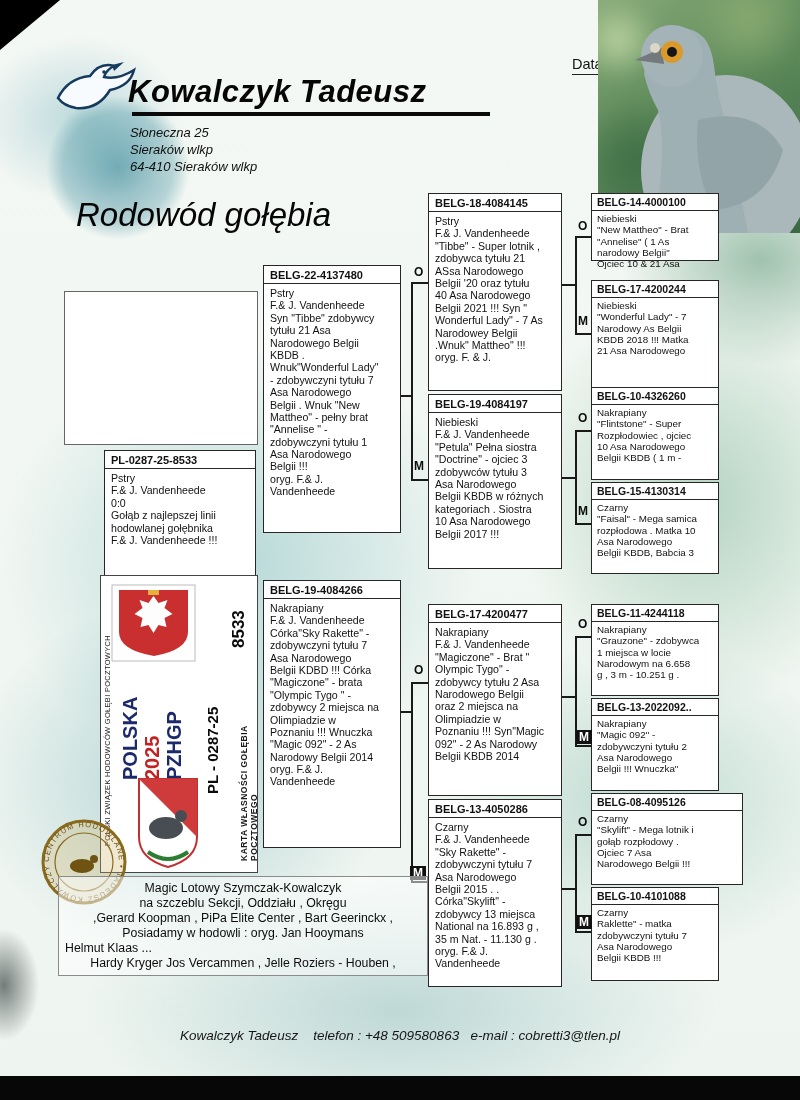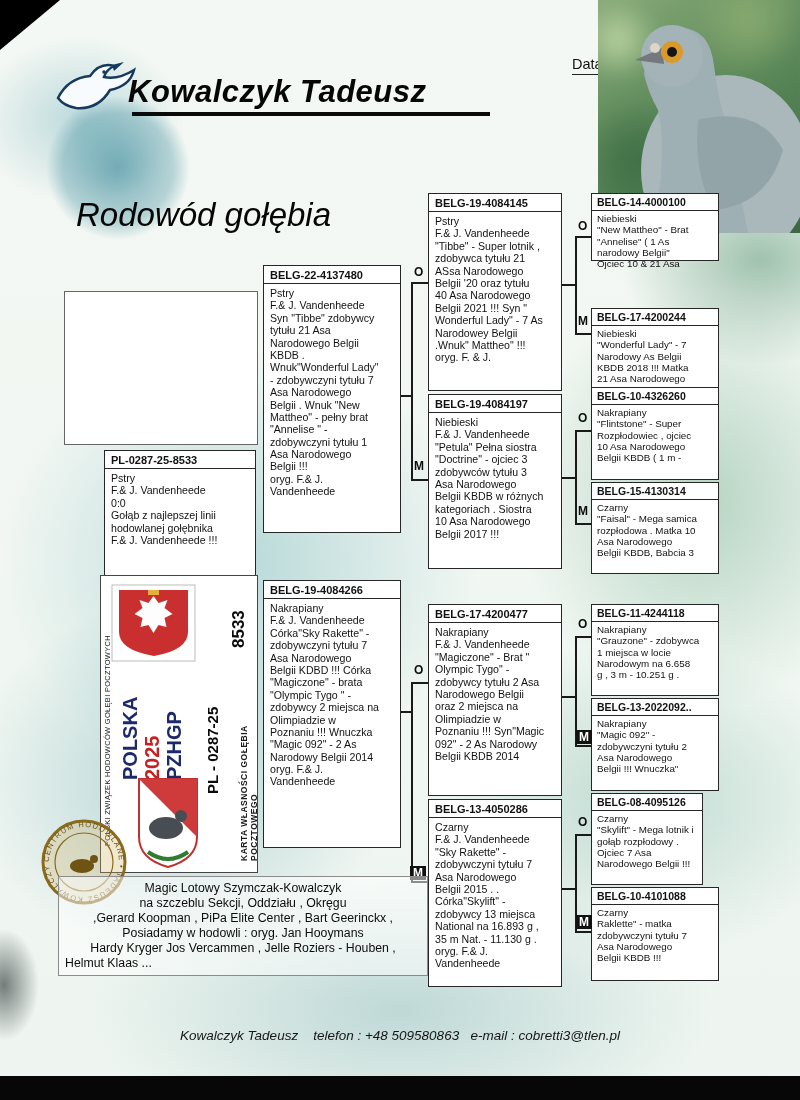--- a/index.html
+++ b/index.html
@@ -70,20 +70,25 @@
   <div class="corner tr"></div>
   <div class="bottom-strip"></div>
 
   <svg class="abs" style="left:52px;top:58px" width="92" height="60" viewBox="0 0 92 60">
     <path d="M6,40 Q16,20 38,18 Q48,4 62,8 Q54,12 52,19 Q66,22 82,12 Q78,28 58,32 Q46,52 24,50 Q12,48 6,40 Z" fill="#f8fbfd" stroke="#163a5e" stroke-width="2.5"></path>
     <path d="M60,7 L72,4 L62,13 Z" fill="#163a5e"></path>
     <circle cx="52" cy="14" r="1.8" fill="#163a5e"></circle>
   </svg>
   <div class="owner-name">Kowalczyk Tadeusz</div>
   <div class="name-underline"></div>
+  <div class="address">
+    <div>Słoneczna 25</div>
+    <div>Sieraków wlkp</div>
+    <div>64-410 Sieraków wlkp</div>
+  </div>
   <div class="date">Data : 2026-01-25</div>
 
   <div class="photo">
     <div class="photo-bg"></div>
     <svg style="position:absolute;inset:0" width="202" height="233" viewBox="0 0 202 233">
       <ellipse cx="128" cy="170" rx="85" ry="95" fill="#aab8bc"></ellipse>
       <path d="M46,74 Q50,30 82,28 Q112,28 116,66 Q120,100 130,130 L150,233 L55,233 Q70,150 60,110 Q50,92 46,74 Z" fill="#9fb0b5"></path>
       <path d="M100,120 Q160,105 185,150 Q170,205 115,210 Q95,170 100,120 Z" fill="#93a4a9"></path>
       <circle cx="74" cy="56" r="31" fill="#a3b3b8"></circle>
       <path d="M37,60 L64,48 L66,64 Z" fill="#73797d"></path>
@@ -140,21 +145,21 @@
 zdobywcy 2 miejsca na
 Olimpiadzie w
 Poznaniu !!! Wnuczka
 "Magic 092" - 2 As
 Narodowy Belgii 2014
 oryg. F.&amp; J.
 Vandenheede</div>
   </div>
 
   <div class="pbox" style="left:428px;top:193px;width:134px;height:198px">
-    <div class="ring">BELG-19-4084145</div>
+    <div class="ring">BELG-18-4084145</div>
     <div class="pbody">Pstry
 F.&amp; J. Vandenheede
 "Tibbe" - Super lotnik ,
 zdobywca tytułu 21
 ASsa Narodowego
 Belgii '20  oraz tytułu
 40 Asa Narodowego
 Belgii 2021 !!! Syn "
 Wonderful Lady" - 7 As
 Narodowey Belgii
@@ -205,21 +210,21 @@
   </div>
 
   <div class="pbox sm" style="left:591px;top:193px;width:128px;height:68px">
     <div class="ring">BELG-14-4000100</div>
     <div class="pbody">Niebieski
 "New Mattheo" - Brat
 "Annelise" ( 1 As
 narodowy Belgii"
 Ojciec 10 &amp; 21 Asa</div>
   </div>
-  <div class="pbox sm" style="left:591px;top:308px;width:128px;height:94px">
+  <div class="pbox sm" style="left:591px;top:280px;width:128px;height:118px">
     <div class="ring">BELG-17-4200244</div>
     <div class="pbody">Niebieski
 "Wonderful Lady" - 7
 Narodowy As Belgii
 KBDB 2018 !!! Matka
 21 Asa Narodowego</div>
   </div>
   <div class="pbox sm" style="left:591px;top:387px;width:128px;height:93px">
     <div class="ring">BELG-10-4326260</div>
     <div class="pbody">Nakrapiany
@@ -245,21 +250,21 @@
 g , 3 m - 10.251 g .</div>
   </div>
   <div class="pbox sm" style="left:591px;top:698px;width:128px;height:93px">
     <div class="ring">BELG-13-2022092..</div>
     <div class="pbody">Nakrapiany
 "Magic 092" -
 zdobywczyni tytułu 2
 Asa Narodowego
 Belgii !!! Wnuczka"</div>
   </div>
-  <div class="pbox sm" style="left:591px;top:793px;width:112px;height:92px">
+  <div class="pbox sm" style="left:591px;top:793px;width:152px;height:92px">
     <div class="ring">BELG-08-4095126</div>
     <div class="pbody">Czarny
 "Skylift" - Mega lotnik i
 gołąb rozpłodowy .
 Ojciec 7 Asa
 Narodowego Belgii !!!</div>
   </div>
   <div class="pbox sm" style="left:591px;top:887px;width:128px;height:94px">
     <div class="ring">BELG-10-4101088</div>
     <div class="pbody">Czarny
@@ -348,19 +353,19 @@
     </text>
     <ellipse cx="42" cy="48" rx="12" ry="7" fill="#6e5312"></ellipse>
     <circle cx="54" cy="41" r="4" fill="#6e5312"></circle>
   </svg>
 
   <div class="ach">
     <div>Magic Lotowy Szymczak-Kowalczyk</div>
     <div>na szczeblu Sekcji, Oddziału , Okręgu</div>
     <div>,Gerard Koopman , PiPa Elite Center , Bart Geerinckx ,</div>
     <div>Posiadamy w hodowli : oryg. Jan Hooymans</div>
+    <div style="text-align:left">Helmut Klaas ...</div>
     <div>Hardy Kryger  Jos Vercammen , Jelle Roziers - Houben ,</div>
-    <div style="text-align:left">Helmut Klaas ...</div>
   </div>
 
   <div class="footer">Kowalczyk Tadeusz    telefon : +48 509580863   e-mail : cobretti3@tlen.pl</div>
 
 </div>
 
 </body></html>

